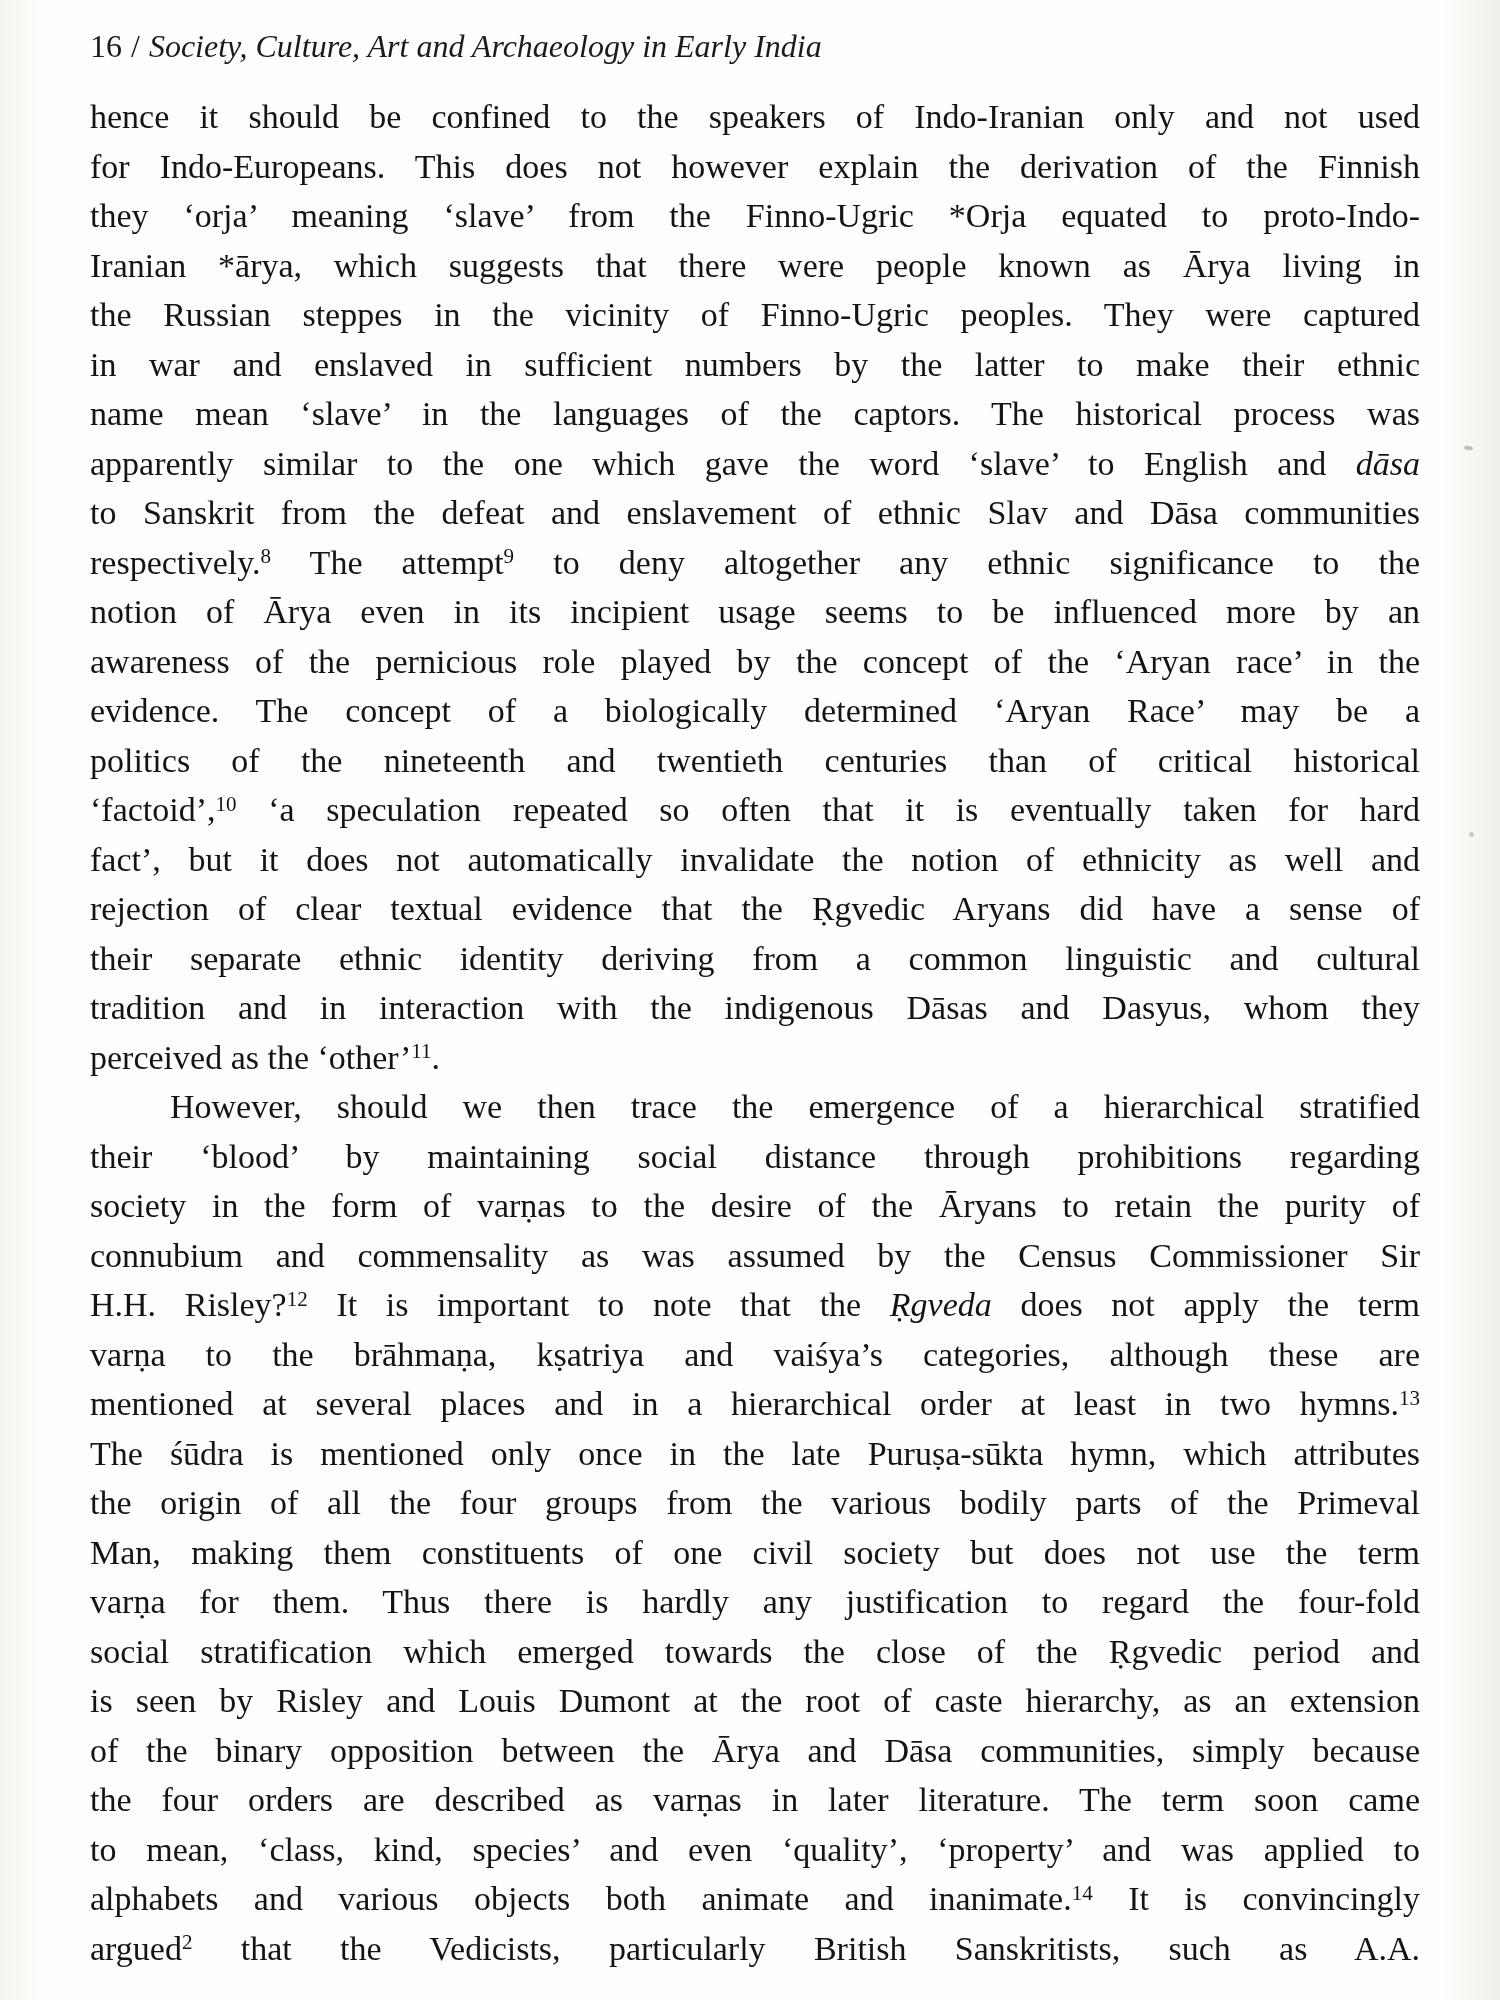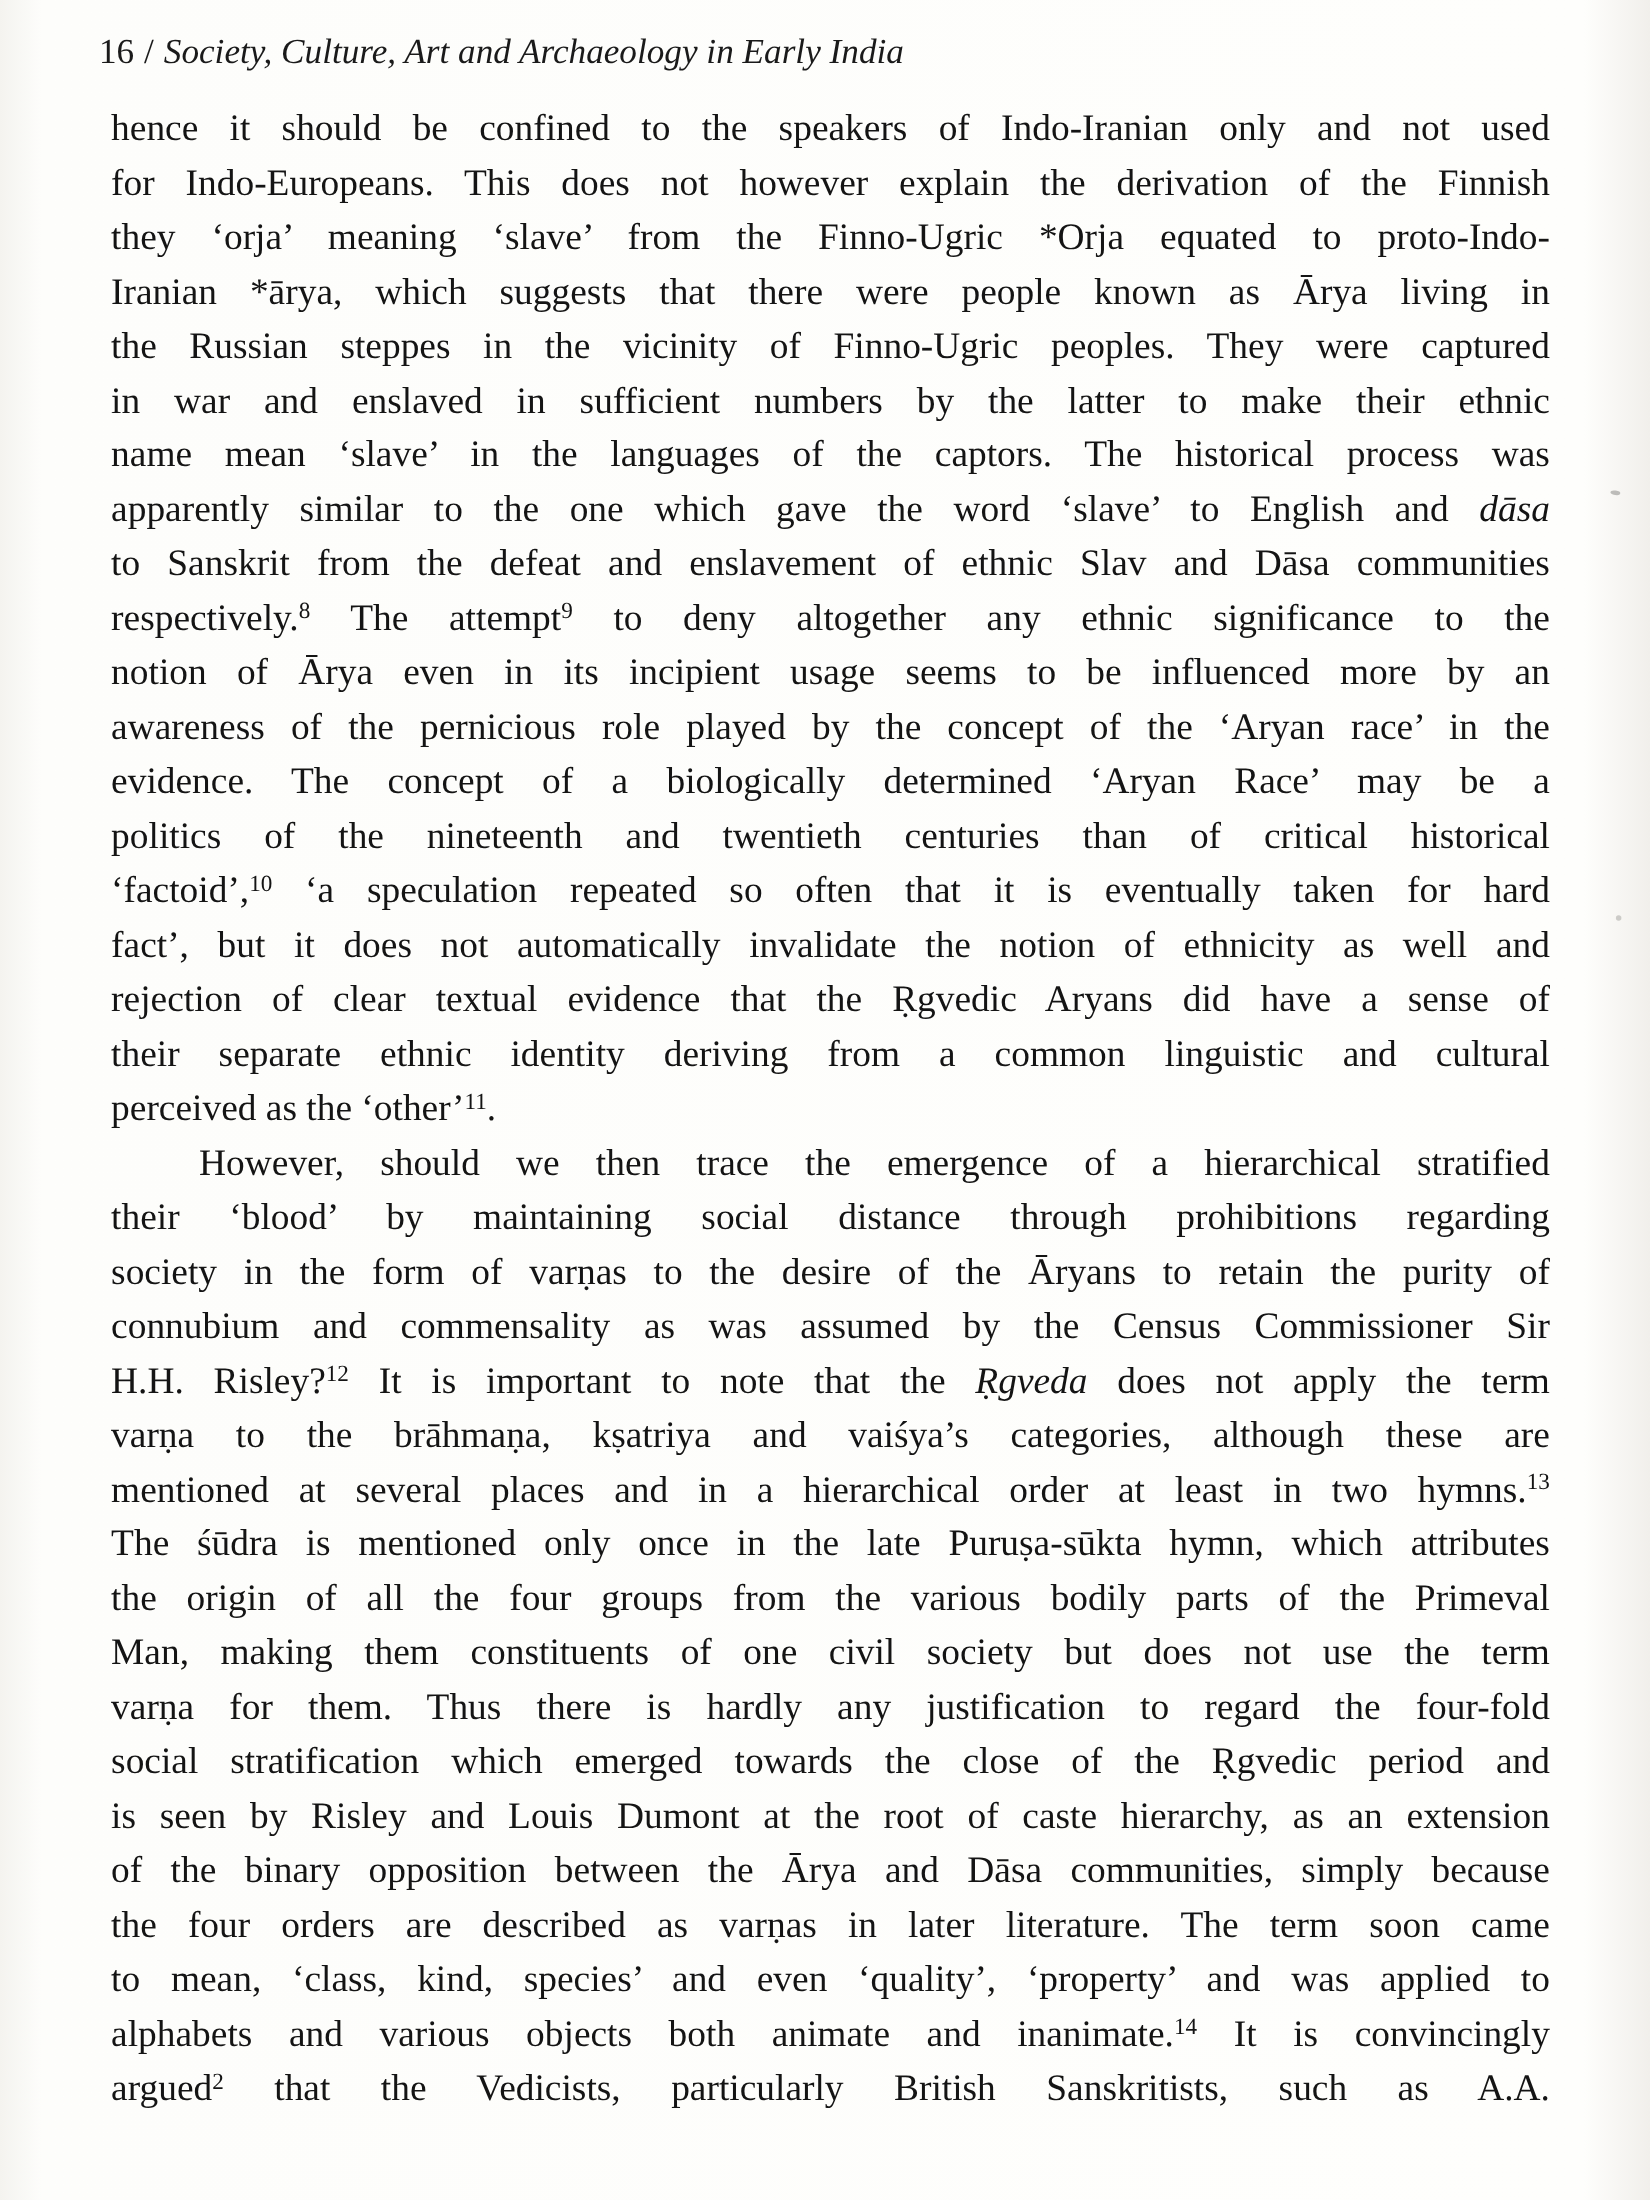--- a/index.html
+++ b/index.html
@@ -7,21 +7,21 @@
   .page{
     position:relative;width:1500px;height:2000px;overflow:hidden;
     background:linear-gradient(90deg,#f4f3ef 0%,#fdfdfb 2.5%,#fefefc 96%,#f1efeb 100%);
     color:#161616;
     font-family:"Liberation Serif","DejaVu Serif",serif;
   }
   .content{position:absolute;left:90px;top:26px;width:1330px;}
   .running-head{font-size:32px;line-height:1.25;margin-bottom:26px;white-space:nowrap;color:#1a1a1a;}
   .running-head .sep{padding:0 9px;}
   .running-head .title{font-style:italic;}
-  .bodytext{margin:11px;}
+  .bodytext{margin:0;}
   .line{
     font-size:34px;line-height:49.5px;
     text-align:justify;text-align-last:justify;
     color:#141414;
   }
   .line.short{text-align-last:left;}
   .line.indent{text-indent:80px;}
   .line i{font-style:italic;}
   .line sup{
     font-size:0.62em;line-height:0;
@@ -55,20 +55,21 @@
         <div class="line">to Sanskrit from the defeat and enslavement of ethnic Slav and Dāsa communities</div>
         <div class="line"><span>respectively.</span><sup>8</sup><span> The attempt</span><sup>9</sup><span> to deny altogether any ethnic significance to the</span></div>
         <div class="line">notion of Ārya even in its incipient usage seems to be influenced more by an</div>
         <div class="line">awareness of the pernicious role played by the concept of the ‘Aryan race’ in the</div>
         <div class="line">evidence. The concept of a biologically determined ‘Aryan Race’ may be a</div>
         <div class="line">politics of the nineteenth and twentieth centuries than of critical historical</div>
         <div class="line"><span>‘factoid’,</span><sup>10</sup><span> ‘a speculation repeated so often that it is eventually taken for hard</span></div>
         <div class="line">fact’, but it does not automatically invalidate the notion of ethnicity as well and</div>
         <div class="line">rejection of clear textual evidence that the Ṛgvedic Aryans did have a sense of</div>
         <div class="line">their separate ethnic identity deriving from a common linguistic and cultural</div>
+        <div class="line">tradition and in interaction with the indigenous Dāsas and Dasyus, whom they</div>
         <div class="line short"><span>perceived as the ‘other’</span><sup>11</sup><span>.</span></div>
       </div>
 
       <div>
         <div class="line indent">However, should we then trace the emergence of a hierarchical stratified</div>
         <div class="line">their ‘blood’ by maintaining social distance through prohibitions regarding</div>
         <div class="line">society in the form of varṇas to the desire of the Āryans to retain the purity of</div>
         <div class="line">connubium and commensality as was assumed by the Census Commissioner Sir</div>
         <div class="line"><span>H.H. Risley?</span><sup>12</sup><span> It is important to note that the </span><i>Ṛgveda</i><span> does not apply the term</span></div>
         <div class="line">varṇa to the brāhmaṇa, kṣatriya and vaiśya’s categories, although these are</div>

